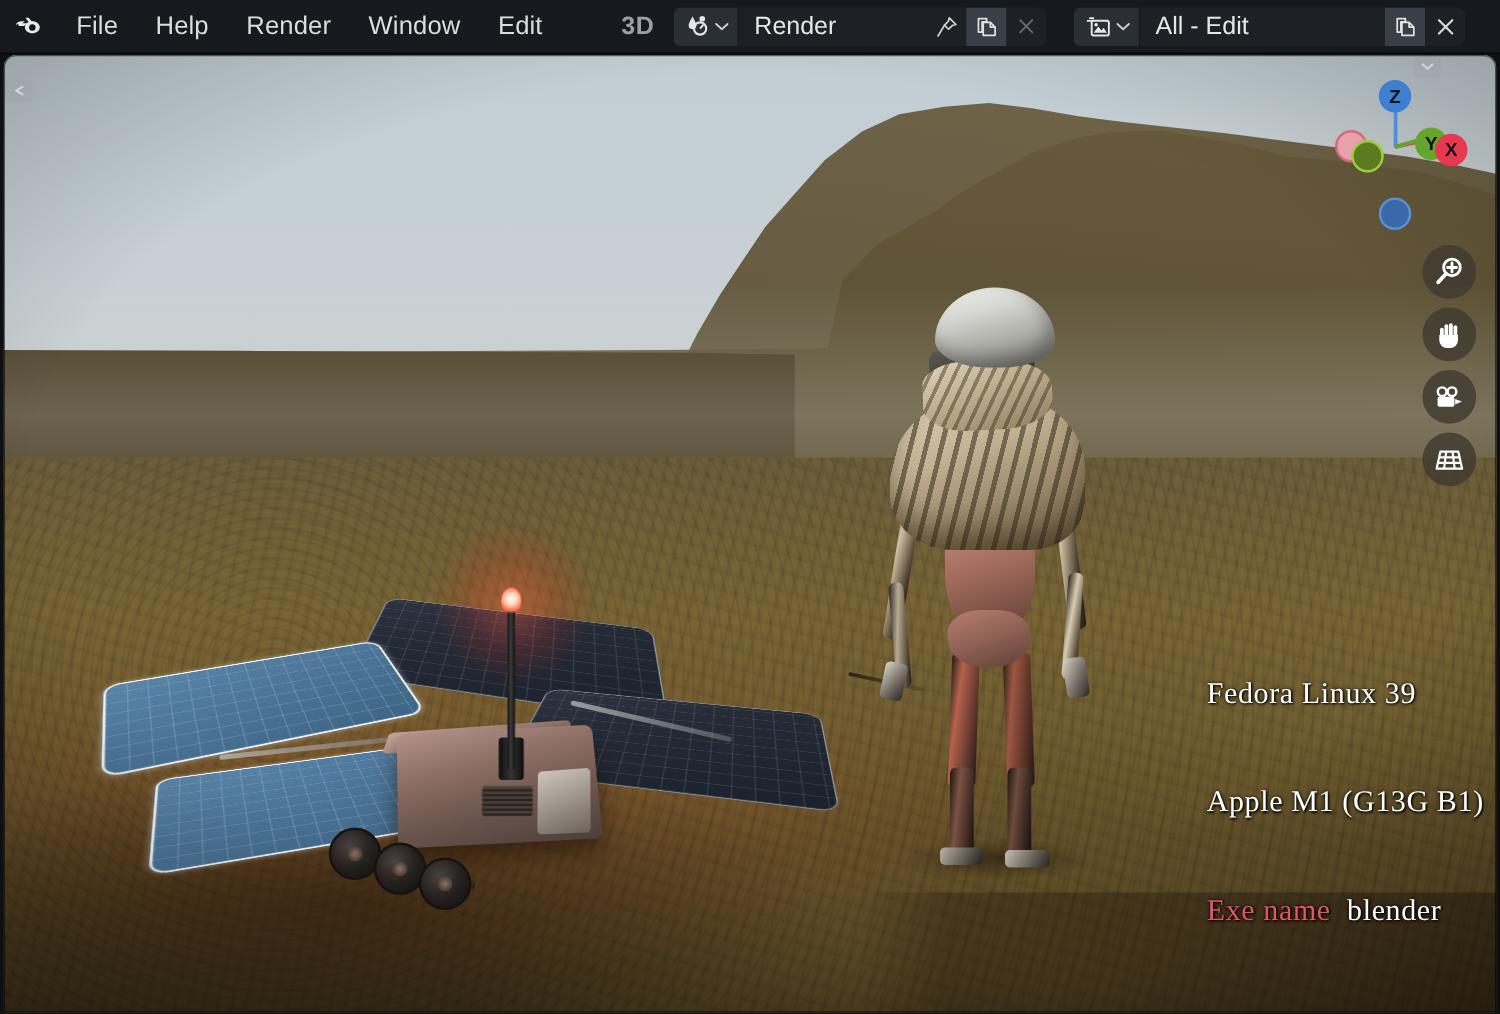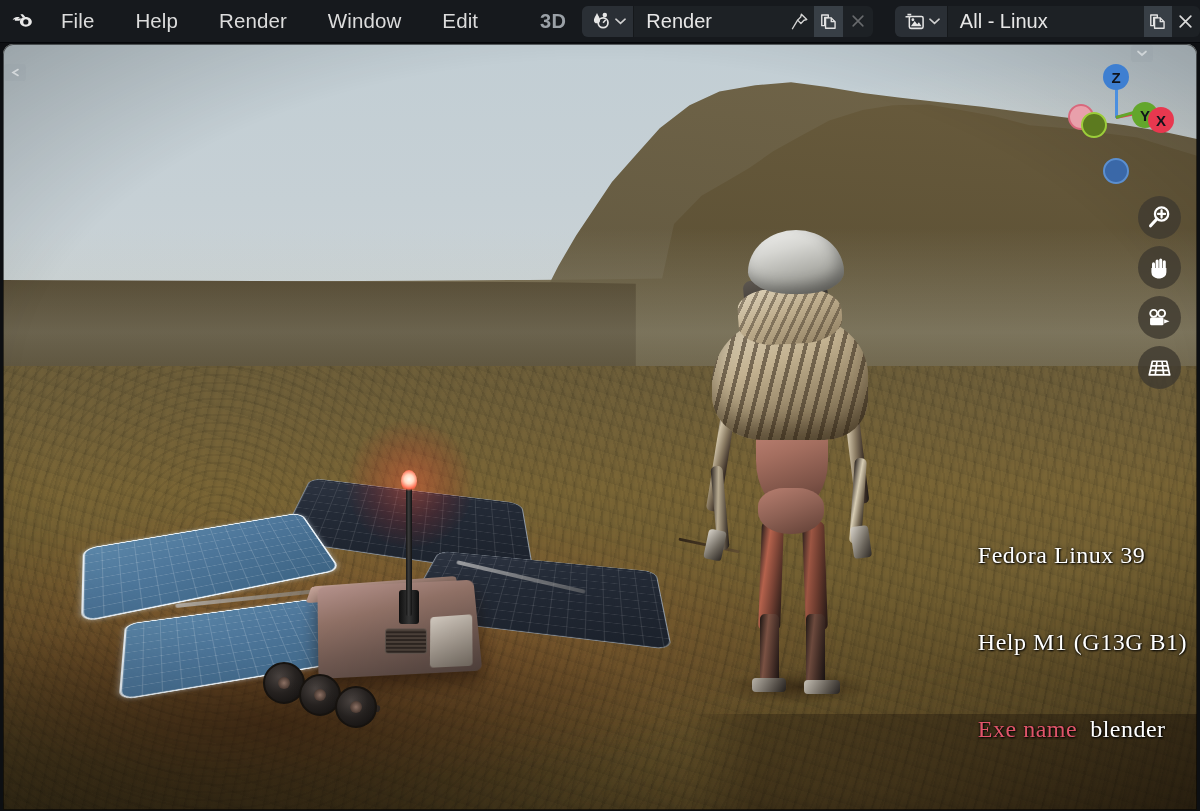--- a/index.html
+++ b/index.html
@@ -24,21 +24,21 @@
     background: #16191d;
     display: flex; align-items: center;
     border-bottom: 1px solid #05070a;
     z-index: 40;
   }
   .blender-logo {
     width: 46px; height: 43px;
     display: flex; align-items: center; justify-content: center;
     flex: 0 0 auto;
   }
-  .menu-items { display: flex; align-items: center; gap: 11px; }
+  .menu-items { display: flex; align-items: center; gap: 0px; }
   .menu-item {
     color: #dcdcdc; font-size: 20.5px;
     padding: 3px 15px;
     cursor: default; white-space: nowrap;
     letter-spacing: .1px;
   }
 
   .topbar-spacer-a { width: 46px; }
 
   .label-3d {
@@ -477,21 +477,21 @@
             <path d="M4.6 3.8 h4.0"></path>
             <rect x="6.6" y="5.8" width="14.4" height="12.4" rx="1.6"></rect>
           </g>
           <path d="M8.2 16.0 L12.2 10.6 L14.8 14.0 L16.6 11.8 L19.4 16.0 Z" fill="#e6e6e6"></path>
           <circle cx="10.3" cy="9.2" r="1.5" fill="#e6e6e6"></circle>
         </svg>
         <svg class="chev" width="11" height="8" viewBox="0 0 12 8">
           <path d="M1 2 L6 6.6 L11 2" fill="none" stroke="#cfcfcf" stroke-width="1.7" stroke-linecap="round"></path>
         </svg>
       </div>
-      <div class="db-name wide">All - Linux</div>
+      <div class="db-name wide">All - Edit</div>
       <div class="db-btn active">
         <svg width="19" height="19" viewBox="0 0 22 22">
           <g fill="none" stroke="#e2e2e2" stroke-width="1.6" stroke-linejoin="round">
             <path d="M3.2 3.4 h7.6 v3.0 h-4.2 v9.4 h-3.4 z"></path>
             <path d="M7.6 6.8 h6.6 l4.4 4.4 v7.6 h-11 z"></path>
             <path d="M14.2 6.8 v4.4 h4.4"></path>
           </g>
         </svg>
       </div>
       <div class="db-btn">
@@ -639,21 +639,21 @@
       </div>
       <div class="edge-btn right">
         <svg width="12" height="9" viewBox="0 0 12 9">
           <path d="M2 2.5 L6 6 L10 2.5" fill="none" stroke="rgba(255,255,255,.50)" stroke-width="1.7" stroke-linecap="round"></path>
         </svg>
       </div>
 
       <div class="sysinfo-bg"></div>
       <div class="sysinfo">
         <span class="row val">Fedora Linux 39</span>
-        <span class="row val">Help M1 (G13G B1)</span>
+        <span class="row val">Apple M1 (G13G B1)</span>
         <span class="row"><span class="key">Exe name</span><span class="val">  <span>blender</span></span></span>
       </div>
 
     </div>
     <div class="vp-border"></div>
   </div>
 
 </div>
 
 </body></html>

